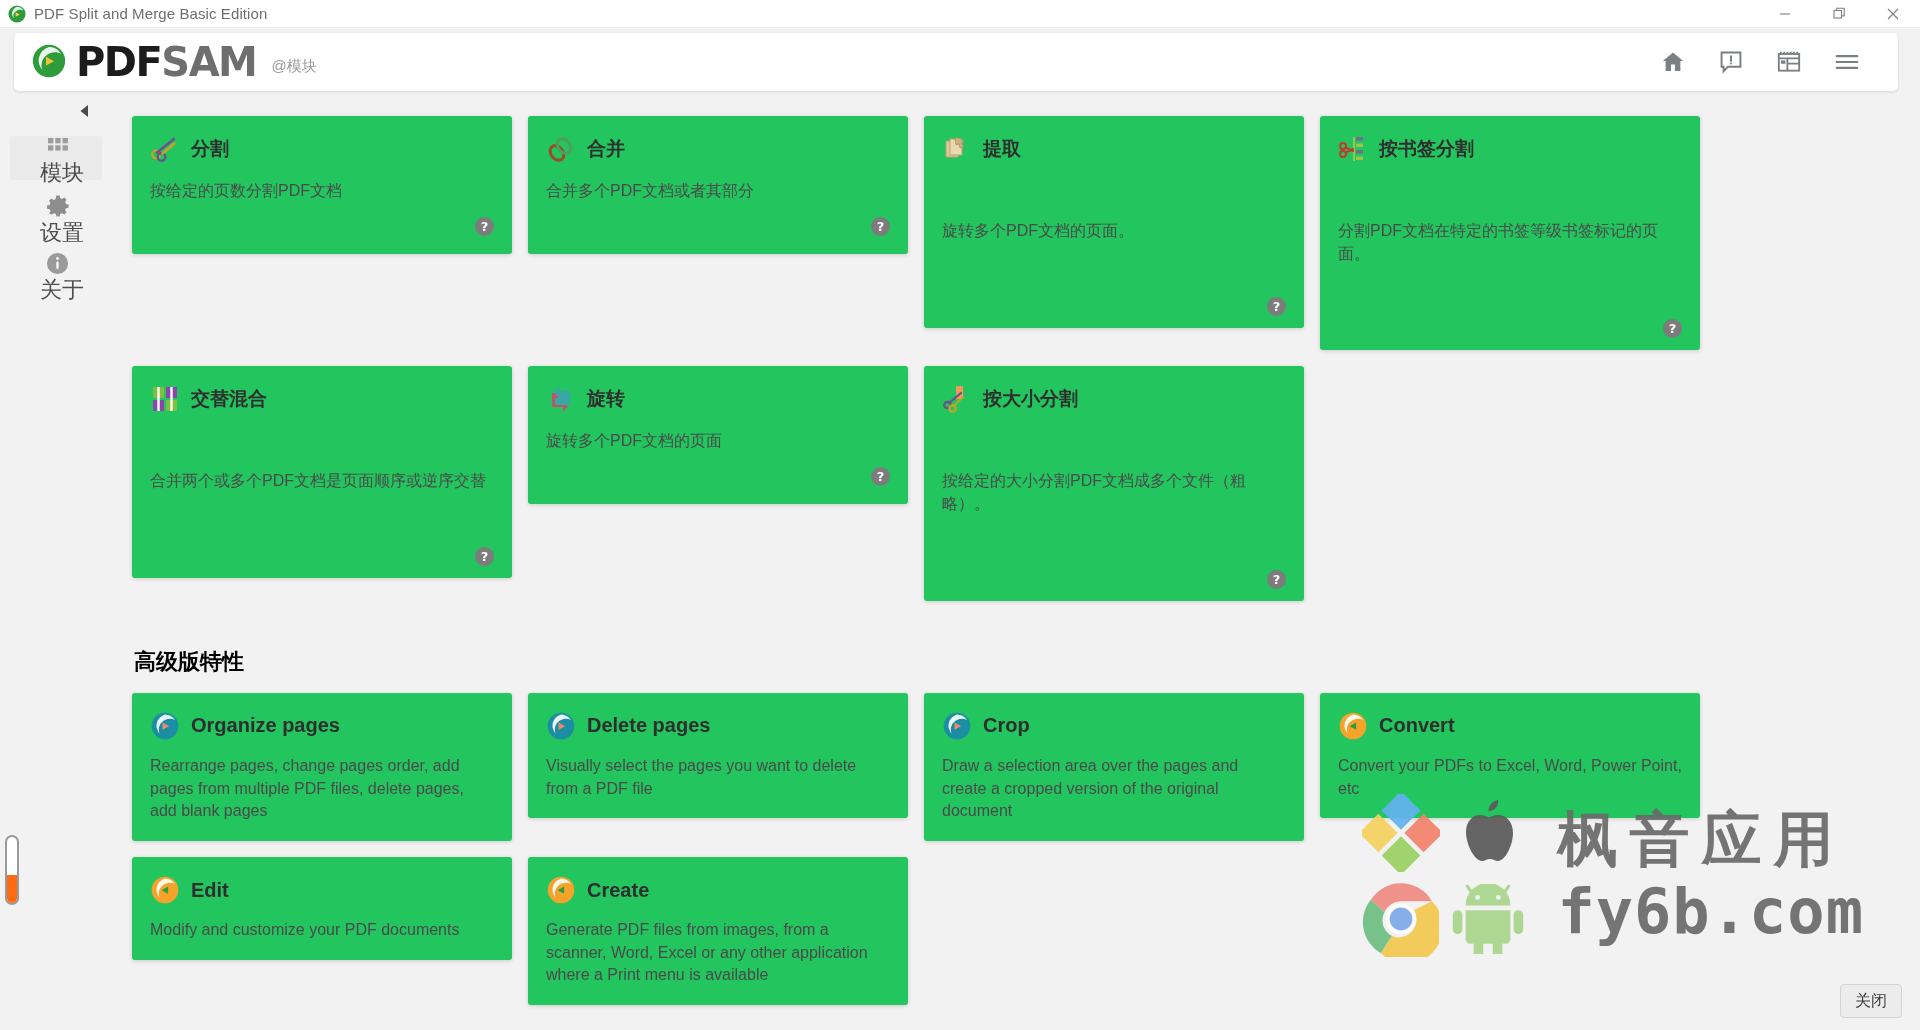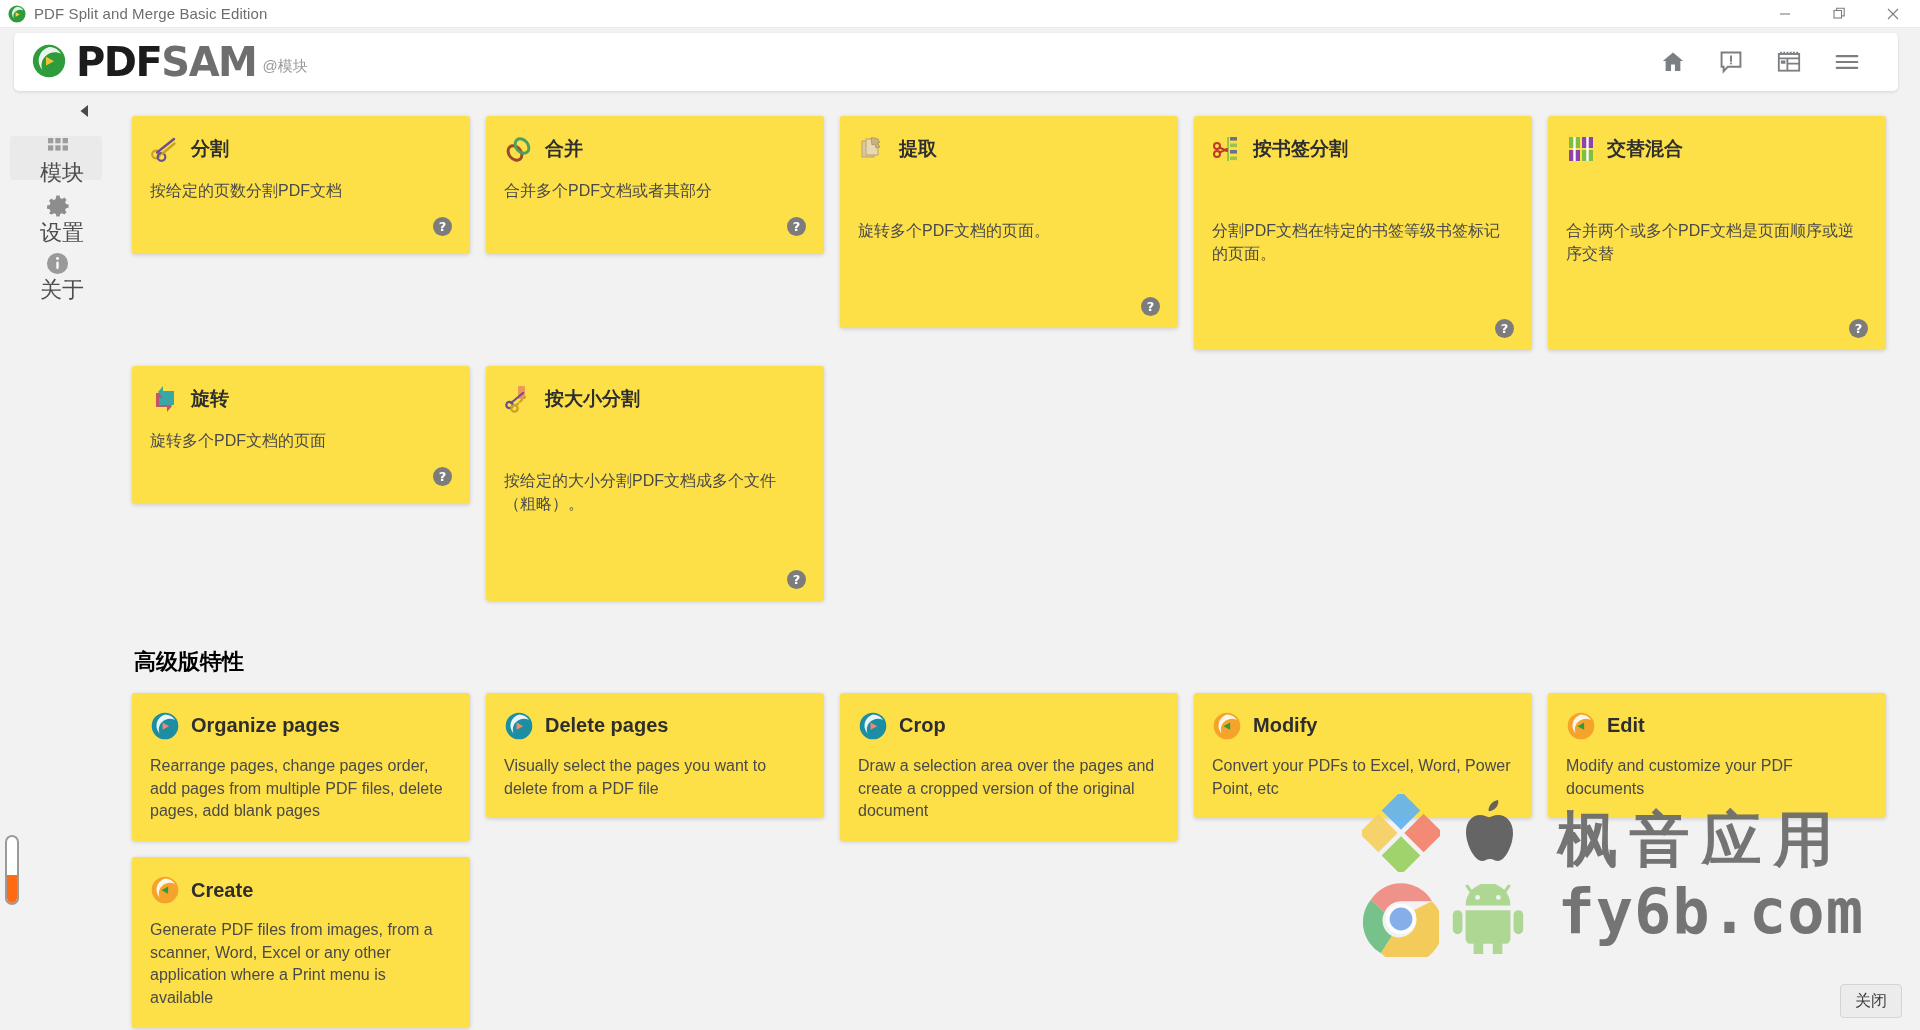--- a/index.html
+++ b/index.html
@@ -37,21 +37,21 @@
     z-index: 5;
   }
   .brand { display: flex; align-items: flex-end; margin-left: 18px; }
   .brand-logo { width: 34px; height: 34px; margin-right: 10px; margin-bottom: 2px; }
   .brand-text {
     font-size: 40px; font-weight: bold; letter-spacing: -1.5px; line-height: .92;
     font-family: "DejaVu Sans", sans-serif;
   }
   .brand-text .d1 { color: #1c1c1c; }
   .brand-text .d2 { color: #6e6e6e; }
-  .brand-sub { font-size: 15px; color: #9a9a9a; margin-left: 6px; margin-bottom: 4px; }
+  .brand-sub { font-size: 15px; color: #9a9a9a; margin-left: 15px; margin-bottom: 4px; }
 
   .appbar-actions { margin-left: auto; display: flex; align-items: center; margin-right: 22px; }
   .appbar-btn {
     width: 58px; height: 46px; display: flex; align-items: center; justify-content: center;
     color: #7b7f82; cursor: pointer;
   }
 
   
   .sidebar {
     position: absolute; left: 0; top: 96px; width: 112px; bottom: 0;
@@ -82,21 +82,21 @@
     padding: 20px 0 0 20px;
     overflow: hidden;
   }
   .grid {
     display: flex; flex-wrap: wrap;
     align-items: flex-start;
     gap: 16px;
     width: 1760px;
   }
   .card {
-    width: 338px; background: #fde047; border-radius: 3px;
+    width: 380px; background: #22c55e; border-radius: 3px;
     box-shadow: 0 1px 4px rgba(0,0,0,.16);
     padding: 18px 18px 12px 18px;
     position: relative; cursor: pointer;
     display: flex; flex-direction: column;
   }
   .card-head { display: flex; align-items: center; margin-bottom: 16px; }
   .card-ico { width: 30px; height: 30px; margin-right: 11px; flex: 0 0 30px; display:flex; align-items:center; justify-content:center; }
   .card-title { font-size: 19px; font-weight: bold; color: #2e2e2e; }
   .card-desc { font-size: 16px; color: #4a4a4a; line-height: 1.42; }
   .card-help {
@@ -433,21 +433,21 @@
 
     <div class="card premium">
       <div class="card-head">
         <span class="card-ico">
           <svg width="28" height="28" viewBox="0 0 40 40">
             <circle cx="20" cy="20" r="19" fill="#f5a32a"></circle>
             <path d="M20 3.5c6 0 11.3 3.1 14.3 7.9-6.4-3.3-13.8-2-18.9 3.2-4.4 4.5-5.4 11-2.9 16.4A16.6 16.6 0 0 1 20 3.5z" fill="#ffffff" opacity=".9"></path>
             <path d="M24.5 15l-9.5 5.2 9.5 5.2z" fill="#2f9c3c"></path>
           </svg>
         </span>
-        <span class="card-title">Modify</span>
+        <span class="card-title">Convert</span>
       </div>
       <div class="card-desc">Convert your PDFs to Excel, Word, Power Point, etc</div>
     </div>
 
     <div class="card premium">
       <div class="card-head">
         <span class="card-ico">
           <svg width="28" height="28" viewBox="0 0 40 40">
             <circle cx="20" cy="20" r="19" fill="#f5a32a"></circle>
             <path d="M20 3.5c6 0 11.3 3.1 14.3 7.9-6.4-3.3-13.8-2-18.9 3.2-4.4 4.5-5.4 11-2.9 16.4A16.6 16.6 0 0 1 20 3.5z" fill="#ffffff" opacity=".9"></path>

